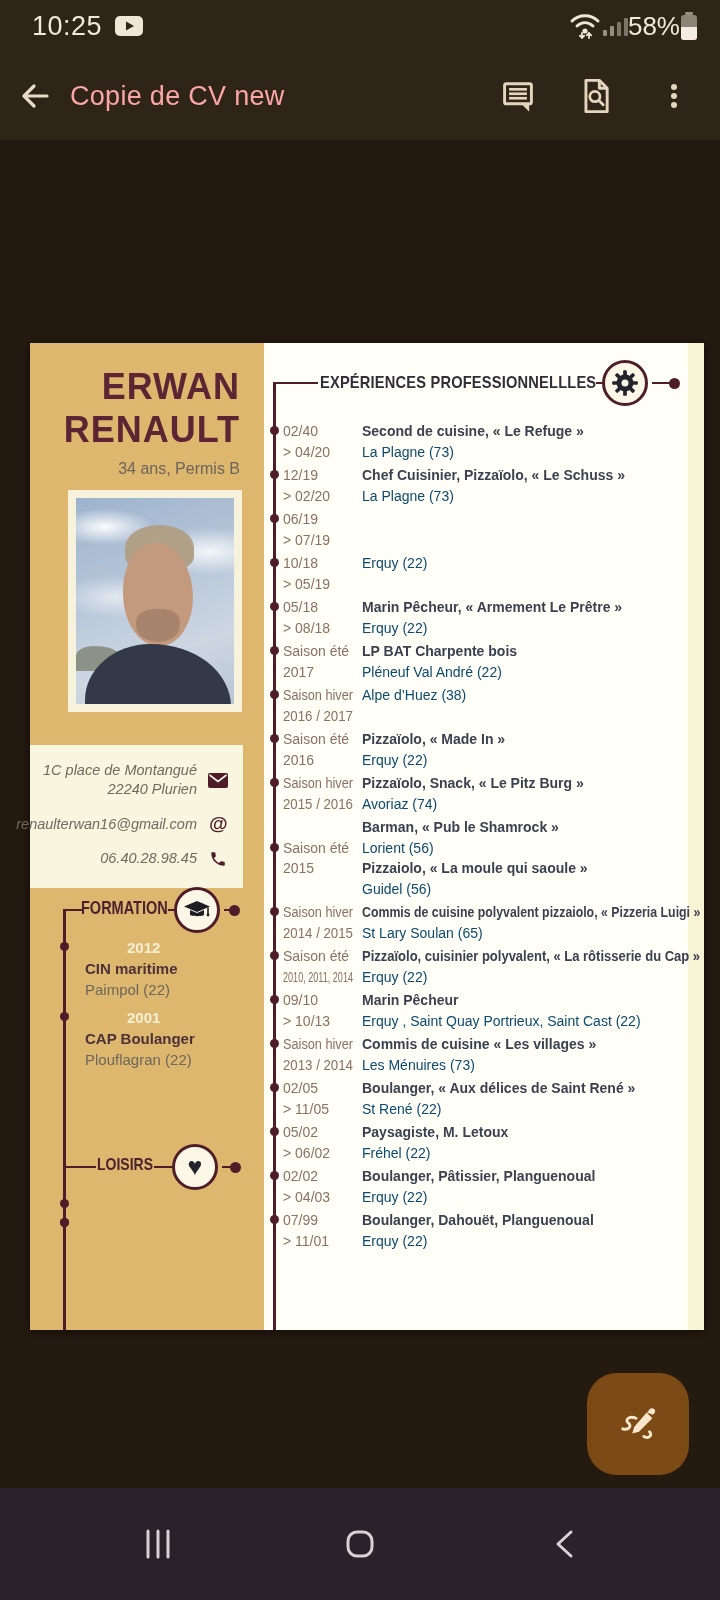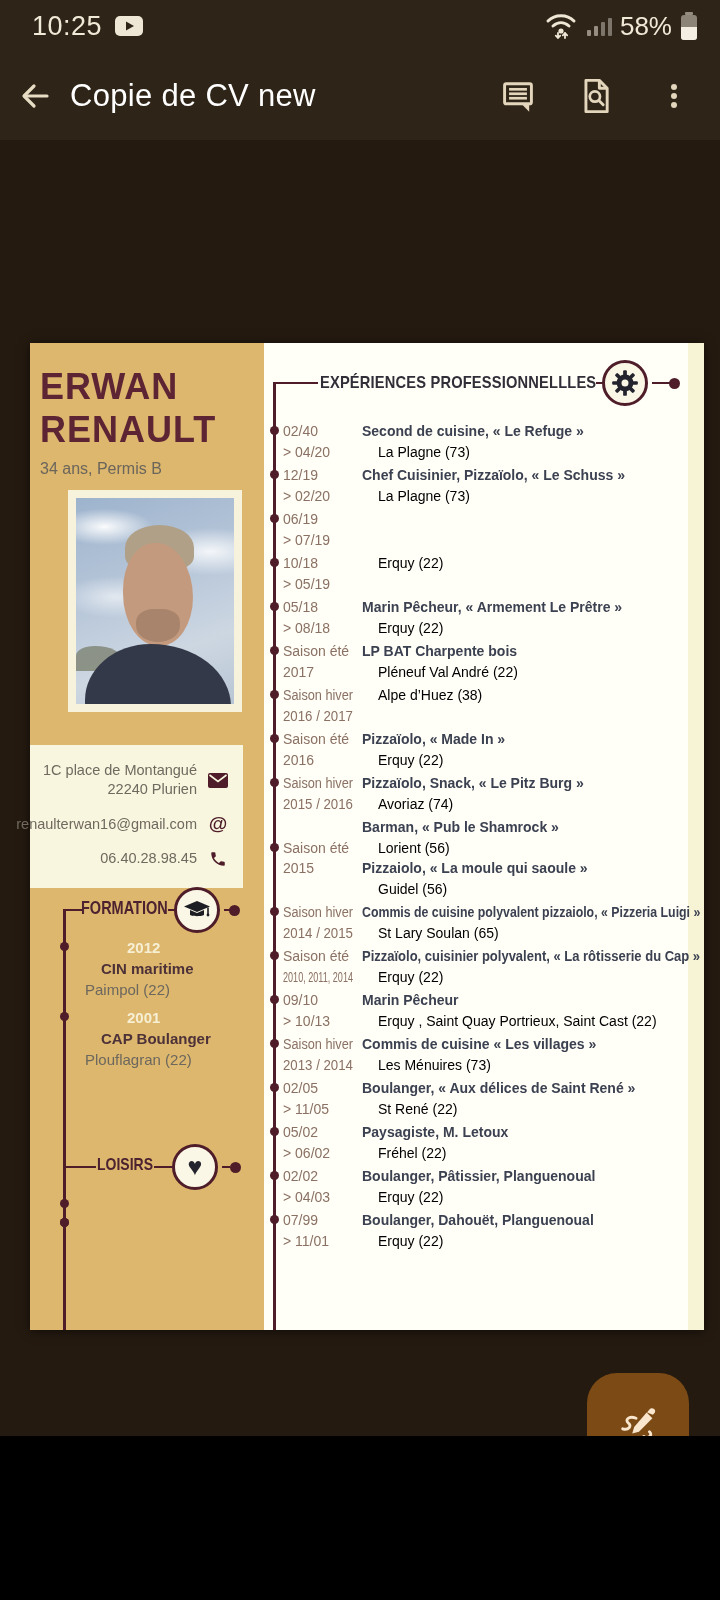--- a/index.html
+++ b/index.html
@@ -1,100 +1,100 @@
 <!DOCTYPE html>
 <html><head>
 <meta charset="utf-8">
 <style>
   * { margin:0; padding:0; box-sizing:border-box; }
   html,body { width:720px; height:1600px; background:#000; }
   body { font-family:"Liberation Sans","DejaVu Sans",sans-serif; }
-  .screen { position:relative; width:720px; height:1436px; background:#241a10; overflow:hidden; }
+  .screen { position:relative; width:720px; height:1600px; background:#241a10; overflow:hidden; }
 
   
   .status-bar { position:absolute; top:0; left:0; width:720px; height:52px; background:#2e2417;
     display:flex; align-items:center; justify-content:space-between; padding:0 22px 0 32px; }
   .sb-left { display:flex; align-items:center; gap:12px; }
-  .sb-right { display:flex; align-items:center; gap:8px; }
+  .sb-right { display:flex; align-items:center; }
   .sb-time { font-size:27px; color:#f1e9d8; letter-spacing:.5px; }
   .sb-pct { font-size:26px; color:#f1e9d8; }
 
   
   .app-bar { position:absolute; top:52px; left:0; width:720px; height:88px; background:#2e2417;
     display:flex; align-items:center; }
   .ab-back { width:70px; height:70px; display:flex; align-items:center; justify-content:center; background:none; border:none; }
-  .ab-title { flex:1; font-size:31px; color:#ffffff; letter-spacing:.3px; white-space:nowrap; overflow:hidden; }
+  .ab-title { flex:1; font-size:27px; color:#fca5a5; letter-spacing:.3px; white-space:nowrap; overflow:hidden; }
   .ab-actions { display:flex; align-items:center; gap:14px; padding-right:14px; }
   .ab-btn { width:64px; height:64px; display:flex; align-items:center; justify-content:center; background:none; border:none; }
 
   
   .viewer { position:absolute; top:140px; left:0; width:720px; height:1348px; background:#241a10; }
 
   .page { position:absolute; left:30px; top:203px; width:674px; height:987px; background:#fffef7;
     box-shadow:0 1px 10px rgba(0,0,0,.55); }
   .right-strip { position:absolute; right:0; top:0; width:16px; height:987px; background:#f7f3d5; }
 
   
   .sidebar { position:absolute; left:0; top:0; width:234px; height:987px; background:#dcb76d; }
-  .name-block { position:absolute; top:22px; right:24px; width:200px; text-align:left; }
+  .name-block { position:absolute; top:22px; right:24px; width:200px; text-align:right; }
   .cv-name { font-size:36px; line-height:43px; font-weight:700; color:#5d2433; letter-spacing:1px; }
   .cv-sub { margin-top:9px; font-size:16px; color:#6b655c; }
 
   .photo { position:absolute; left:38px; top:147px; width:174px; height:222px; background:#f7f2dc; padding:8px; }
   .photo-inner { position:relative; width:100%; height:100%; overflow:hidden;
     background:
       radial-gradient(ellipse 70px 26px at 18% 14%, rgba(255,255,255,.95), rgba(255,255,255,0) 70%),
       radial-gradient(ellipse 90px 34px at 85% 26%, rgba(255,255,255,.85), rgba(255,255,255,0) 70%),
       radial-gradient(ellipse 80px 30px at 25% 48%, rgba(255,255,255,.6), rgba(255,255,255,0) 70%),
       linear-gradient(160deg,#9db3cd 0%,#b9c8da 45%,#cdd7e2 72%,#b8c5d4 100%); }
   .ph-hair { position:absolute; left:31%; top:13%; width:44%; height:22%; background:#b0a087; border-radius:50% 50% 30% 30%; }
   .ph-face { position:absolute; left:30%; top:22%; width:44%; height:50%; background:#c49a7e; border-radius:46% 54% 48% 52%; }
   .ph-beard { position:absolute; left:38%; top:54%; width:28%; height:16%; background:#a8846c; border-radius:40% 40% 50% 50%; }
   .ph-body { position:absolute; left:6%; bottom:-3%; width:92%; height:32%; background:#333948; border-radius:45% 55% 0 0 / 85% 95% 0 0; }
   .ph-trees { position:absolute; left:0; bottom:16%; width:30%; height:12%; background:#7d8270; border-radius:40% 60% 0 0; opacity:.8; }
 
   .contact-box { position:absolute; left:0; top:402px; width:213px; background:#f9f6df; padding:16px 14px 6px 10px; }
-  .c-row { display:flex; justify-content:flex-end; align-items:center; gap:10px; margin-bottom:14px; }
+  .c-row { display:flex; justify-content:flex-end; align-items:center; gap:10px; margin-bottom:14px;font-style:italic; }
   .c-text { text-align:right; font-size:14.5px; line-height:19px; color:#6f695f; }
   .c-icon { width:22px; display:flex; justify-content:center; align-items:center; flex:none; }
   .at-glyph { font-size:19px; font-weight:700; color:#4e1d29; }
 
   
   .s-line { position:absolute; left:33px; top:566px; width:2.5px; height:421px; background:#4e1d29; }
   .hdr-seg { position:absolute; height:2.5px; background:#4e1d29; }
   .hdr-label { position:absolute; font-weight:700; color:#4c2130; white-space:nowrap; }
   .hdr-circle { position:absolute; width:46px; height:46px; border-radius:50%; background:#fbf7e6;
     border:3.5px solid #4e1d29; display:flex; align-items:center; justify-content:center; }
   .hdr-dot { position:absolute; width:11px; height:11px; border-radius:50%; background:#4e1d29; }
   .heart-glyph { font-size:25px; color:#23232d; line-height:1; margin-top:-2px; }
 
   .f-entries { position:absolute; left:55px; top:594px; width:172px; }
   .f-entry { position:relative; margin-bottom:7px; }
   .f-entry::before { content:''; position:absolute; left:-25px; top:5px; width:9px; height:9px; border-radius:50%; background:#4e1d29; }
   .f-year { font-size:15px; line-height:21px; font-weight:700; color:#f7efd4;margin-left:42px; }
-  .f-title { font-size:15px; line-height:21px; font-weight:700; color:#4d3138;margin-left:16px; }
+  .f-title { font-size:15px; line-height:21px; font-weight:700; color:#4d3138; }
   .f-place { font-size:15px; line-height:21px; color:#6d675e; }
 
   .l-items { position:absolute; left:55px; top:851px; width:172px; }
   .l-item { position:relative; font-size:16px; line-height:21px; font-weight:700; color:#5c2b34; margin-bottom:19px; }
   .l-item::before { content:''; position:absolute; left:-25px; top:5px; width:9px; height:9px; border-radius:50%; background:#4e1d29; }
 
   
   .xp-line { position:absolute; left:243px; top:39px; width:2.5px; height:948px; background:#4e1d29; }
   .xp-label { left:290px; top:30px; width:276px; font-size:17px; color:#312e38; letter-spacing:.2px; }
   .xp-entries { position:absolute; left:253px; top:78px; width:417px; }
   .xp-entry { position:relative; display:flex; align-items:flex-start; margin-bottom:3px; }
   .xp-entry::before { content:''; position:absolute; left:-13px; top:5px; width:9px; height:9px; border-radius:50%; background:#4e1d29; }
   .xp-entry.pad::before { top:26px; }
   .xp-entry.pad .xp-dates { padding-top:20.5px; }
   .xp-dates { width:70px; flex:none; }
   .xp-date { font-size:14px; line-height:20.5px; color:#8a7163; white-space:nowrap; }
   .xp-desc { flex:1; min-width:0; margin-left:9px; }
   .xp-title { font-size:14px; line-height:20.5px; font-weight:700; color:#3b4150; white-space:nowrap; }
-  .xp-place { font-size:14px; line-height:20.5px; color:#000000; white-space:nowrap;margin-left:16px; }
+  .xp-place { font-size:14px; line-height:20.5px; color:#0c4a6e; white-space:nowrap; }
   .fit { display:block; white-space:nowrap; }
 
   
   .fab { position:absolute; left:587px; top:1373px; width:102px; height:102px; border:none;
     border-radius:30px; background:#7b4a15; display:flex; align-items:center; justify-content:center; }
 
   
   .nav-bar { position:absolute; left:0; top:1488px; width:720px; height:112px; background:#2a222a;
     display:flex; align-items:center; }
   .nav-btn { position:absolute; width:90px; height:90px; top:11px; background:none; border:none;

